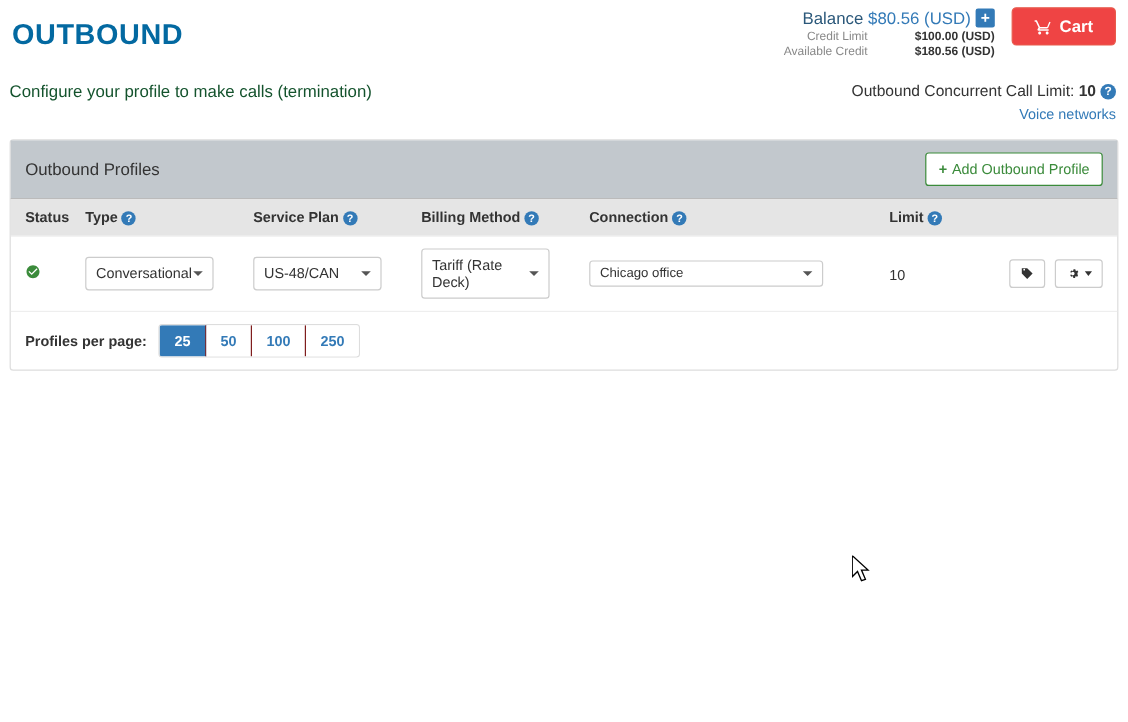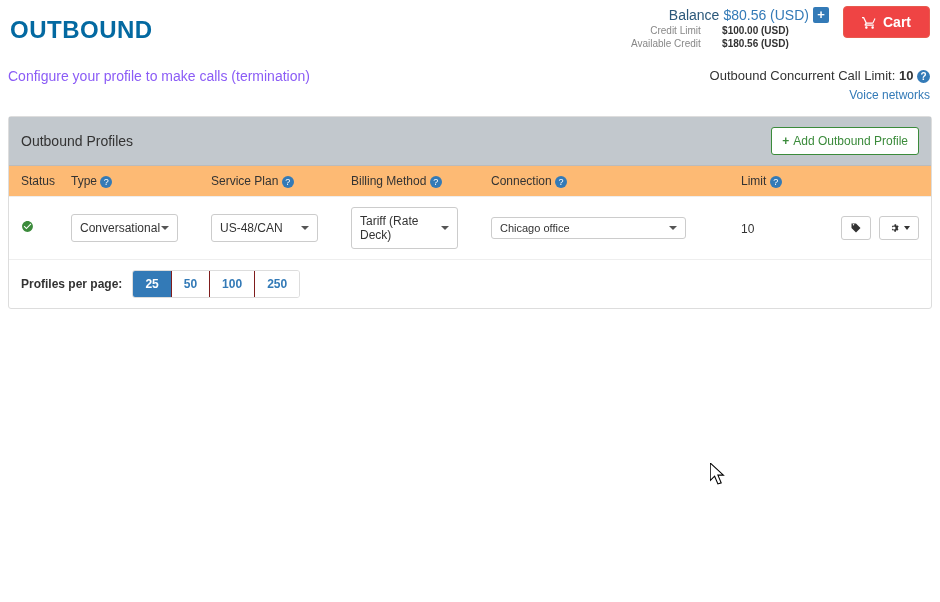--- a/index.html
+++ b/index.html
@@ -53,21 +53,22 @@
     color: #fff;
     width: 16px; height: 16px;
     border-radius: 2px;
     font-size: 13px;
     line-height: 16px;
     text-align: center;
     font-weight: bold;
   }
   .credit-row {
     display: flex;
-    gap: 8px;
+    gap: 26px;
+    justify-content: flex-end;
     font-size: 10px;
   }
   .credit-row .lbl { color: #888; min-width: 70px; text-align: right; }
   .credit-row .val { color: #333; font-weight: 600; min-width: 80px; text-align: right; }
   .cart-btn {
     background: #ef4444;
     border: 1px solid #e85a4d;
     color: #fff;
     padding: 7px 18px;
     border-radius: 4px;
@@ -79,21 +80,21 @@
     cursor: pointer;
   }
   .cart-btn svg { width: 15px; height: 15px; fill: #fff; }
   .sub-header {
     display: flex;
     justify-content: space-between;
     align-items: flex-start;
     padding: 14px 10px 8px 8px;
   }
   .configure-text {
-    color: #8b5cf6;
+    color: #14532d;
     font-size: 14px;
   }
   .right-sub {
     text-align: right;
     font-size: 13px;
     color: #333;
   }
   .right-sub .num { font-weight: 700; }
   .help-icon {
     display: inline-block;
@@ -143,21 +144,22 @@
     display: flex;
     align-items: center;
     gap: 4px;
   }
   .table-head {
     display: flex;
     padding: 8px 12px;
     border-bottom: 1px solid #eee;
     font-size: 12px;
     color: #333;
-    background: #fdba74;
+    background: #e5e5e5;
+    font-weight: bold;
   }
   .col-status { width: 50px; }
   .col-type { width: 140px; }
   .col-plan { width: 140px; }
   .col-billing { width: 140px; }
   .col-conn { width: 250px; }
   .col-limit { width: 90px; }
   .col-actions { flex: 1; text-align: right; }
   .help-small {
     display: inline-block;

